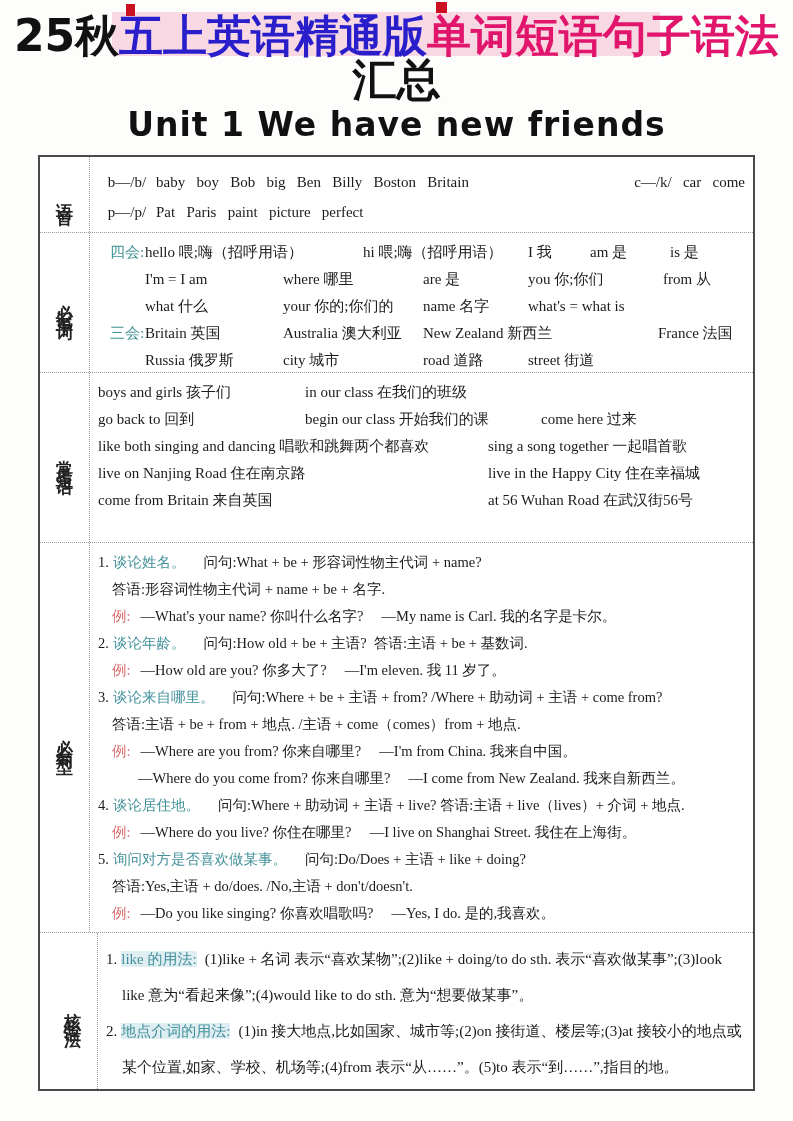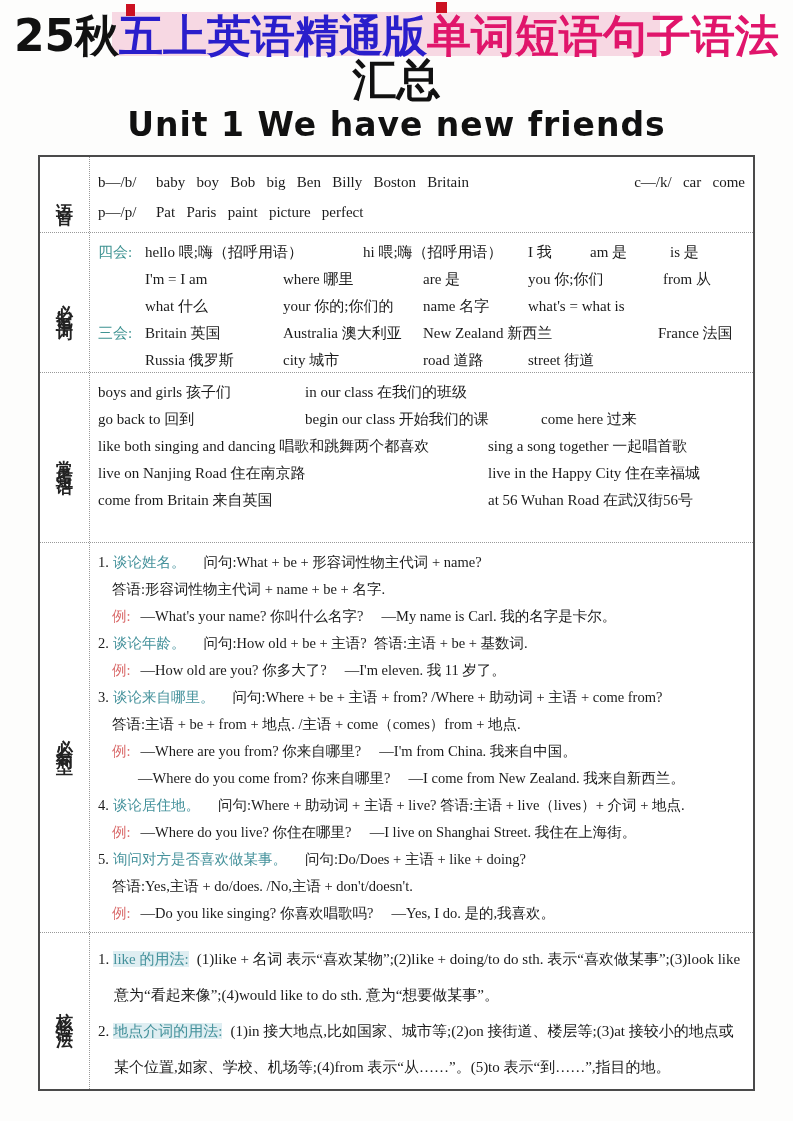--- a/index.html
+++ b/index.html
@@ -15,38 +15,38 @@
   .t-red{color:var(--title-red,#e0156b);}
   .title-line2{position:relative;z-index:2;font-family:"DejaVu Sans","Liberation Sans",sans-serif;
                font-weight:bold;font-size:33px;line-height:46px;letter-spacing:1px;color:#111;}
   .red-mark{position:absolute;background:var(--mark-red,#cc1122);z-index:3;}
   .mark1{left:126px;top:4px;width:9px;height:12px;}
   .mark2{left:436px;top:2px;width:11px;height:11px;}
   
   .gtable{position:absolute;left:38px;top:155px;width:717px;border:2px solid #4a4a4a;
           box-sizing:border-box;background:#fff;}
   .trow{display:flex;border-bottom:1px dotted #999;box-sizing:border-box;overflow:hidden;}
-  .trow:last-child{border-bottom:none;}
+  .trow:last-child{border-bottom:none;padding-left:8px;}
   .thead{width:50px;flex:0 0 50px;border-right:1px dotted #999;display:flex;
          align-items:center;justify-content:center;box-sizing:border-box;
          writing-mode:vertical-rl;text-orientation:upright;font-weight:bold;
          font-size:17px;letter-spacing:6px;color:#222;}
   .tbody{flex:1;padding:6px 8px 2px 8px;box-sizing:border-box;font-size:15px;overflow:hidden;}
   .cell,.body,.num,.topic,.exlabel,.wlabel,.plabel{white-space:pre;}
   .body{white-space:pre-wrap;margin-top:11px;}
   
   .row-phonics{height:76px;}
   .row-phonics .tbody{padding-top:10px;}
-  .pline{display:flex;line-height:30px;}
+  .pline{display:flex;line-height:30px;text-align:center;}
   .plabel{flex:0 0 58px;}
   .pright{margin-left:auto;}
   
   .row-words{height:140px;}
   .wblock{position:relative;padding-left:47px;}
-  .wlabel{position:absolute;left:0;top:0;line-height:27px;color:var(--label-teal,#3f9392);}
+  .wlabel{position:absolute;left:12px;top:0;line-height:27px;color:var(--label-teal,#3f9392);}
   .wrow{display:grid;line-height:27px;}
   .g{grid-template-columns:138px 140px 105px 135px auto;}
   .ga{grid-template-columns:218px 165px 62px 80px auto;}
   .gb{grid-template-columns:138px 140px 235px auto;}
   .span2{grid-column:4 / 6;}
   
   .row-phrases{height:170px;}
   .phrow{display:grid;line-height:27px;}
   .g3{grid-template-columns:207px 236px auto;}
   .g2{grid-template-columns:390px auto;}

